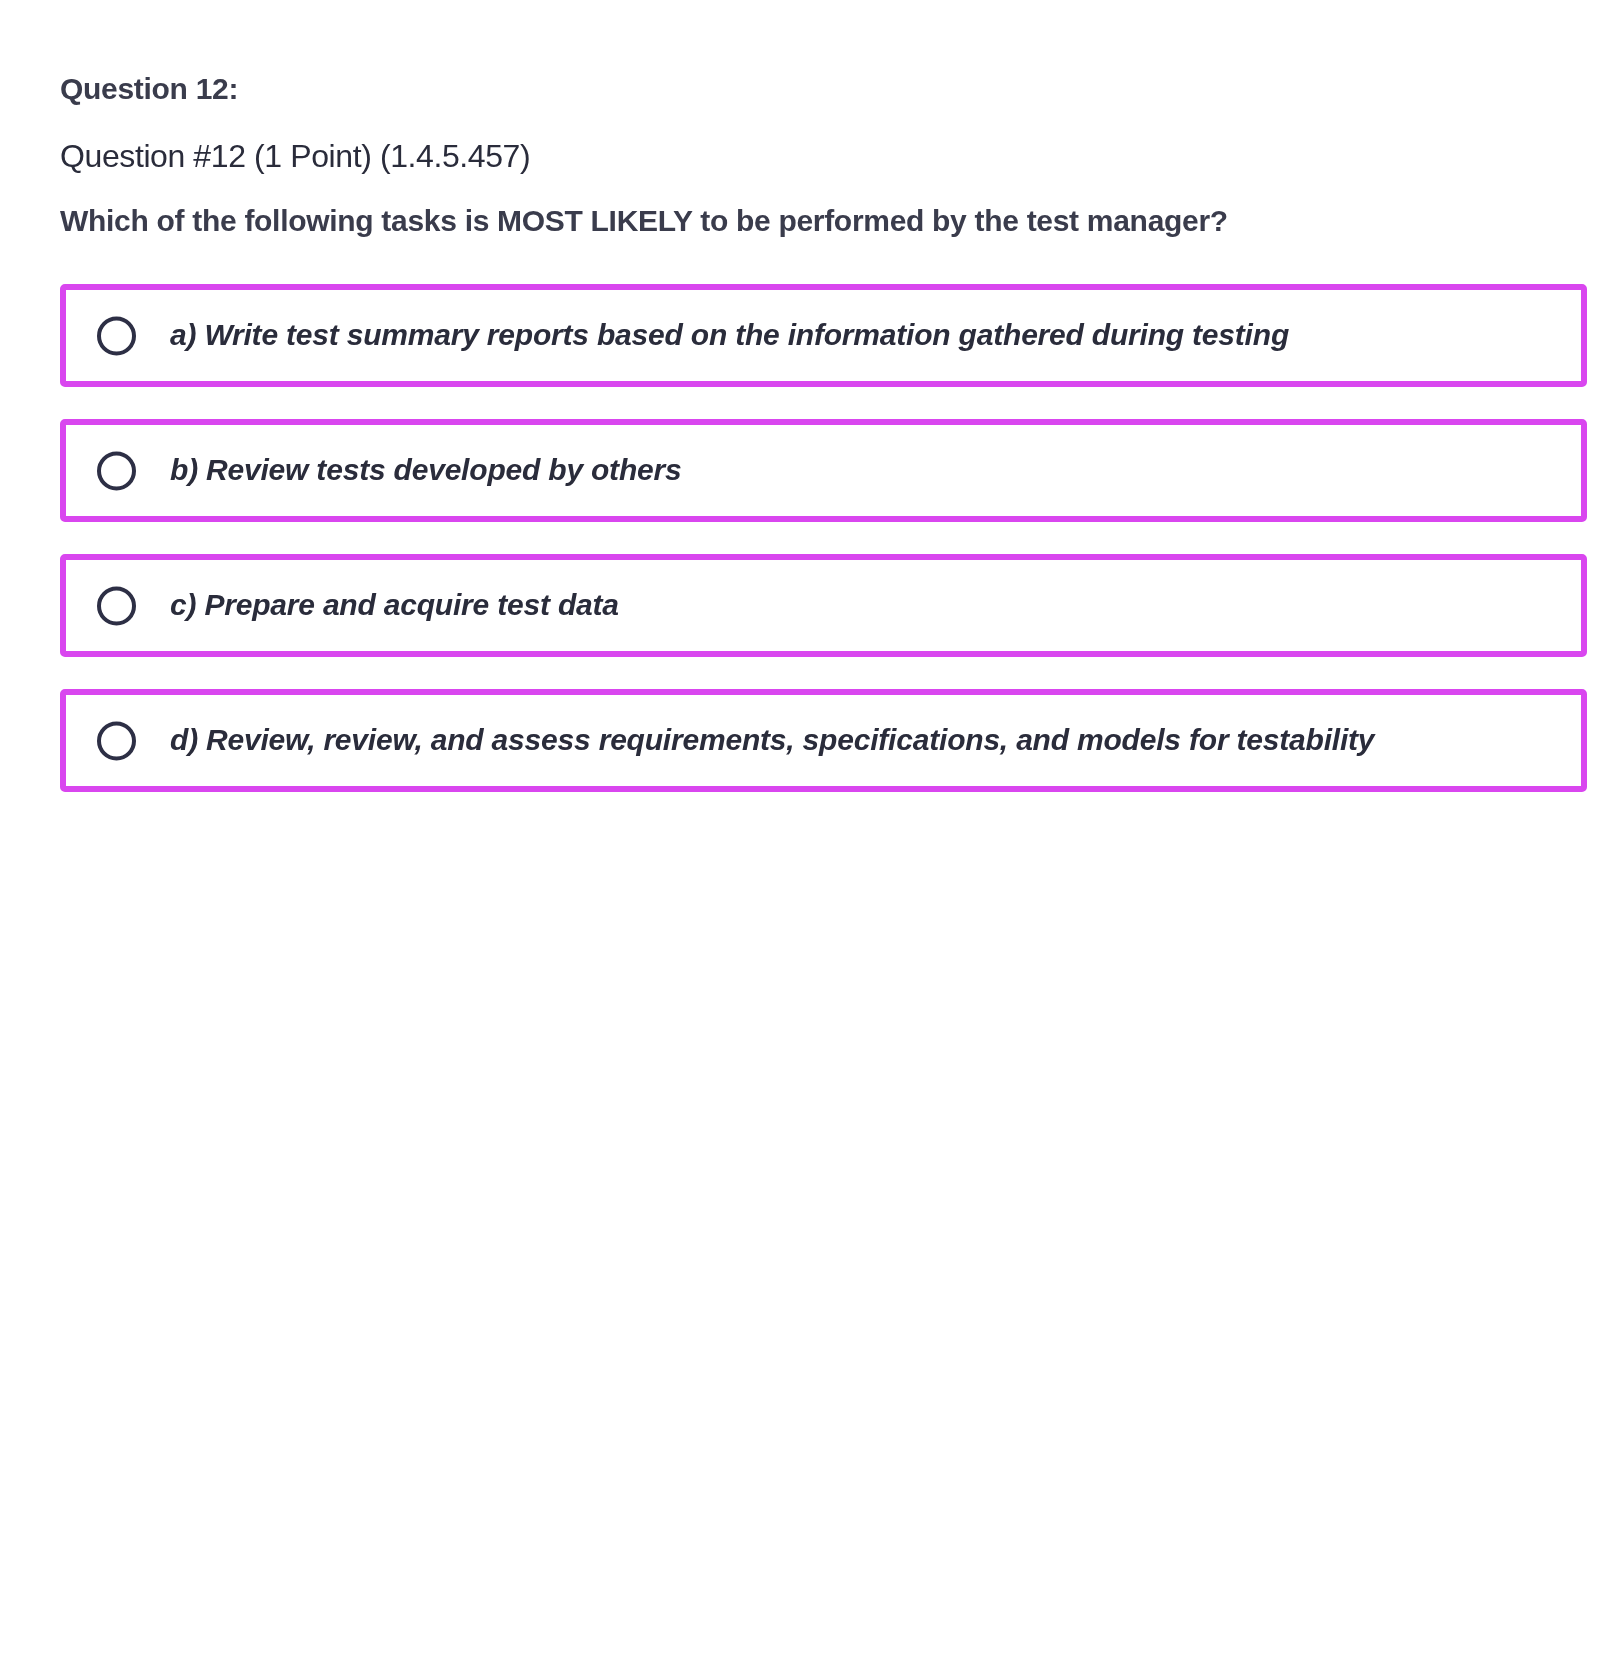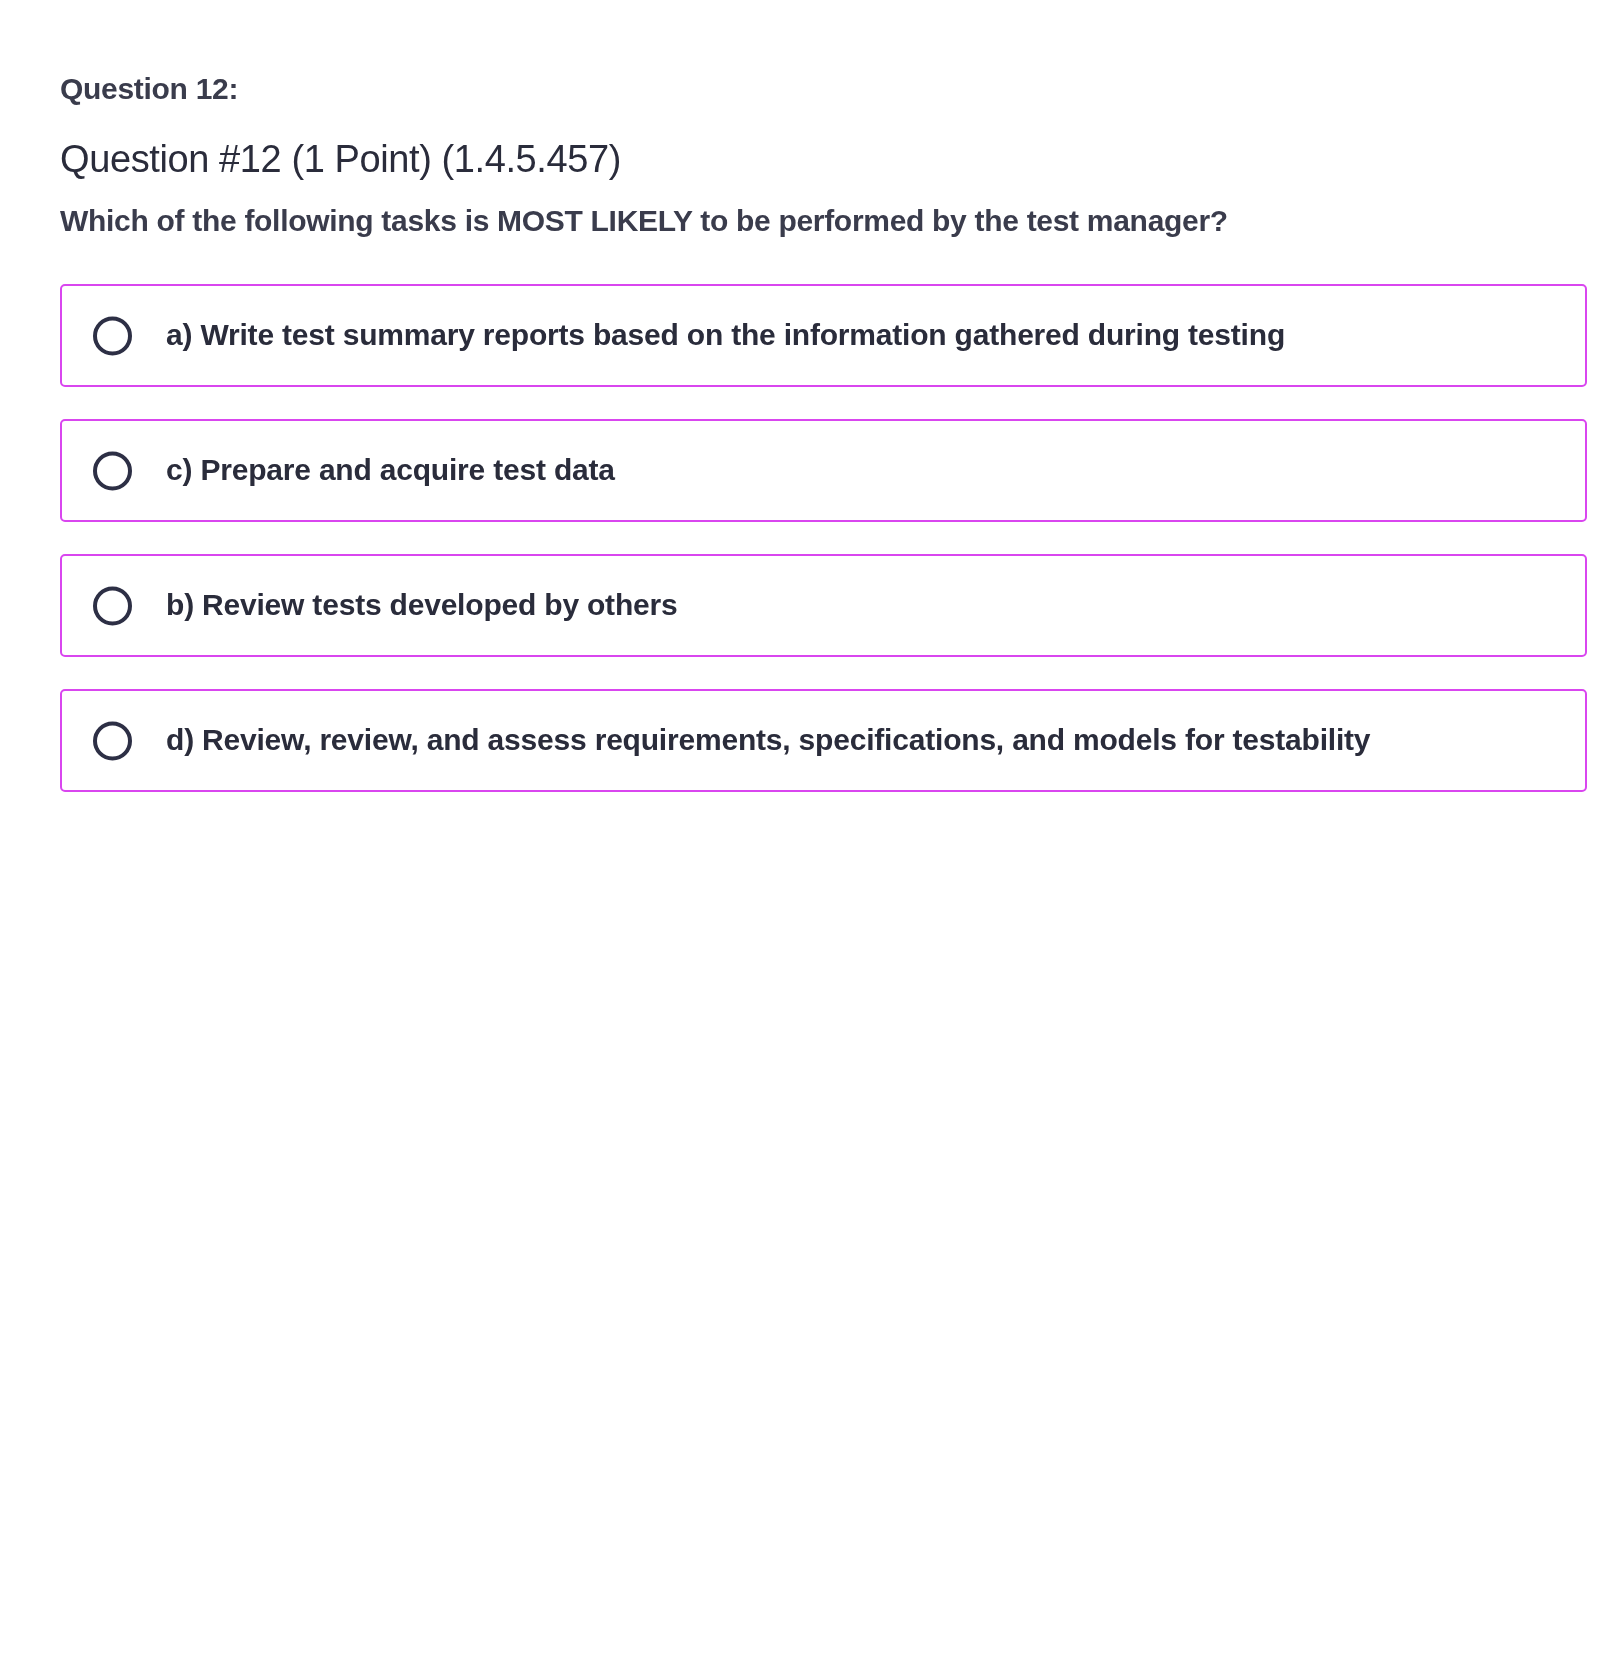--- a/index.html
+++ b/index.html
@@ -27,21 +27,21 @@
     font-size: 30px;
     font-weight: bold;
     color: #3a3c4c;
     letter-spacing: -0.3px;
     white-space: nowrap;
   }
   .q-header {
     position: absolute;
     top: 138px;
     left: 0;
-    font-size: 38px;
+    font-size: 32px;
     color: #2a2c3b;
     letter-spacing: -0.4px;
     white-space: nowrap;
   }
   .q-prompt {
     position: absolute;
     top: 204px;
     left: 0;
     font-size: 30px;
     color: #3a3c4c;
@@ -53,27 +53,28 @@
     position: absolute;
     top: 284px;
     left: 0;
     width: 1527px;
   }
   .option {
     box-sizing: border-box;
     position: relative;
     width: 1527px;
     height: 103px;
-    border: 2px solid #d946ef;
+    border: 6px solid #d946ef;
     border-radius: 5px;
     margin-bottom: 32px;
     background: #ffffff;
     cursor: pointer;
     display: flex;
     align-items: center;
+    font-style: italic;
   }
   .radio {
     position: absolute;
     left: 31px;
     top: 50%;
     transform: translateY(-50%);
     box-sizing: border-box;
     width: 39px;
     height: 39px;
     border: 4px solid #2d2f45;
@@ -100,24 +101,24 @@
   <div class="q-header">Question #12 (1 Point) (1.4.5.457)</div>
   <div class="q-prompt">Which of the following tasks is MOST LIKELY to be performed by the test manager?</div>
 
   <div class="options" role="radiogroup">
     <div class="option" role="radio">
       <span class="radio"></span>
       <span class="option-label">a) Write test summary reports based on the information gathered during testing</span>
     </div>
     <div class="option" role="radio">
       <span class="radio"></span>
-      <span class="option-label">c) Prepare and acquire test data</span>
+      <span class="option-label">b) Review tests developed by others</span>
     </div>
     <div class="option" role="radio">
       <span class="radio"></span>
-      <span class="option-label">b) Review tests developed by others</span>
+      <span class="option-label">c) Prepare and acquire test data</span>
     </div>
     <div class="option" role="radio">
       <span class="radio"></span>
       <span class="option-label">d) Review, review, and assess requirements, specifications, and models for testability</span>
     </div>
   </div>
 </div>
 
 </body></html>

